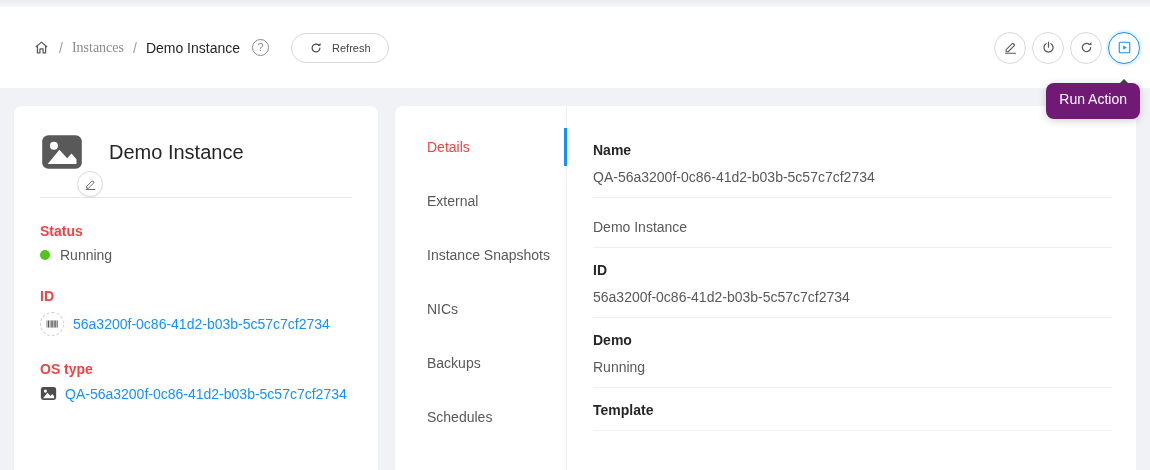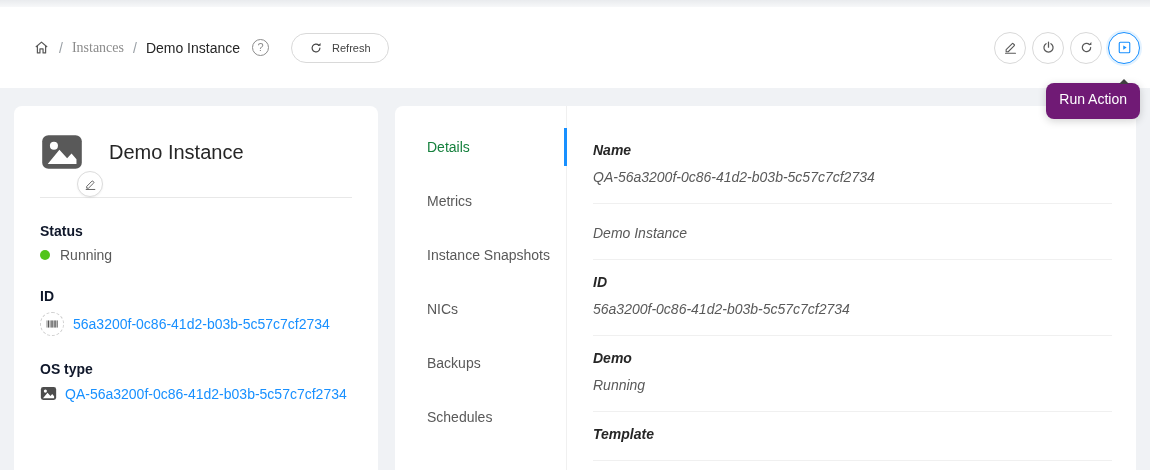--- a/index.html
+++ b/index.html
@@ -55,40 +55,40 @@
   .instance-title { font-size:20px; font-weight:400; color:#262626; margin:0 0 0 25px; }
   .tags-row { margin-top:24px; display:flex; align-items:center; }
   .tag { font-size:12px; line-height:20px; padding:0 7px; background:#fafafa;
     border:1px solid #d9d9d9; border-radius:4px; color:#595959; margin-right:9px; }
   .console-btn { margin-left:9px; width:28px; height:28px; border:1px dashed #cfcfcf;
     border-radius:50%; background:#fff; color:#595959; display:flex; align-items:center;
     justify-content:center; cursor:pointer; }
   .console-btn svg { width:16px; height:16px; display:block; }
   .lc-divider { margin-top:23px; border-top:1px solid #e8e8e8; }
   .section { margin-top:25px; }
-  .section-label { font-size:14px; font-weight:700; color:#0f172a; }
+  .section-label { font-size:14px; font-weight:700; color:#ef4444; }
   .section-value { margin-top:8px; display:flex; align-items:center; font-size:14px;
     color:#595959; white-space:nowrap; }
   .status-dot { width:10px; height:10px; border-radius:50%; margin-right:10px; flex:none; }
   .barcode-circle { width:24px; height:24px; border:1px dashed #cfcfcf; border-radius:50%;
     display:flex; align-items:center; justify-content:center; margin-right:9px;
     color:#595959; flex:none; }
   .barcode-circle svg { width:13px; height:10px; display:block; }
   .os-icon { width:17px; height:17px; color:#4d4d4d; margin-right:8px; flex:none; }
   .os-icon svg { width:17px; height:17px; display:block; }
   .link { color:#1890ff; text-decoration:none; cursor:pointer; }
   
   .tabs { width:172px; flex:none; border-right:1px solid #f0f0f0; padding-top:14px; }
   .tab { height:54px; display:flex; align-items:center; padding-left:32px; font-size:14px;
     color:#595959; cursor:pointer; position:relative; }
   .tab.active { color:#1890ff; }
   .tab.active::after { content:""; position:absolute; right:-1px; top:8px; bottom:8px;
     width:3px; background:#1890ff; }
   .details-pane { flex:1; padding:34px 24px 0 26px; }
-  .field { padding:12px 0 16px; border-bottom:1px solid #f0f0f0;font-style:italic; }
+  .field { padding:12px 0 10px; border-bottom:1px solid #f0f0f0; }
   .field:first-child { padding-top:0; }
   .field-label { font-size:14px; font-weight:700; color:#262626; line-height:20px; }
   .field-value { margin-top:7px; font-size:14px; color:#595959; line-height:20px; }
 </style>
 </head>
 <body>
 
 <div class="top-strip"></div>
 
 <div class="header">
@@ -216,22 +216,22 @@
             </svg>
           </span>
           <a class="link">QA-56a3200f-0c86-41d2-b03b-5c57c7cf2734</a>
         </div>
       </div>
     </div>
   </div>
 
   <div class="card right-card">
     <div class="tabs">
-      <div class="tab active" style="color: #15803d;">Details</div>
-      <div class="tab">Metrics</div>
+      <div class="tab active" style="color: #ef4444;">Details</div>
+      <div class="tab">External</div>
       <div class="tab">Instance Snapshots</div>
       <div class="tab">NICs</div>
       <div class="tab">Backups</div>
       <div class="tab">Schedules</div>
     </div>
 
     <div class="details-pane">
       <div class="field">
         <div class="field-label">Name</div>
         <div class="field-value">QA-56a3200f-0c86-41d2-b03b-5c57c7cf2734</div>

